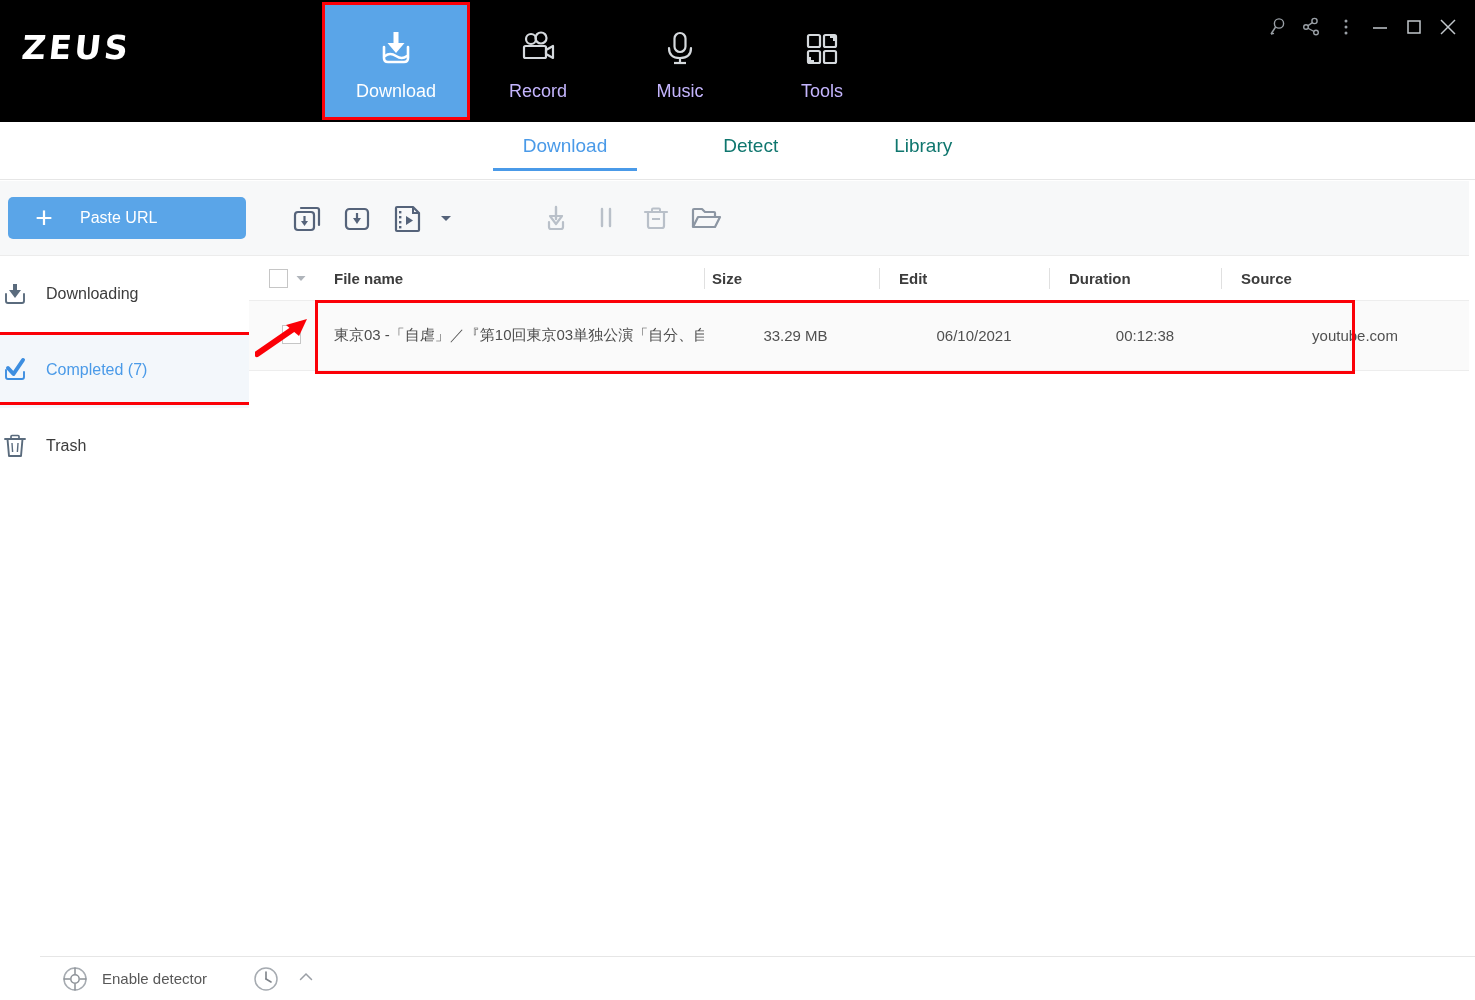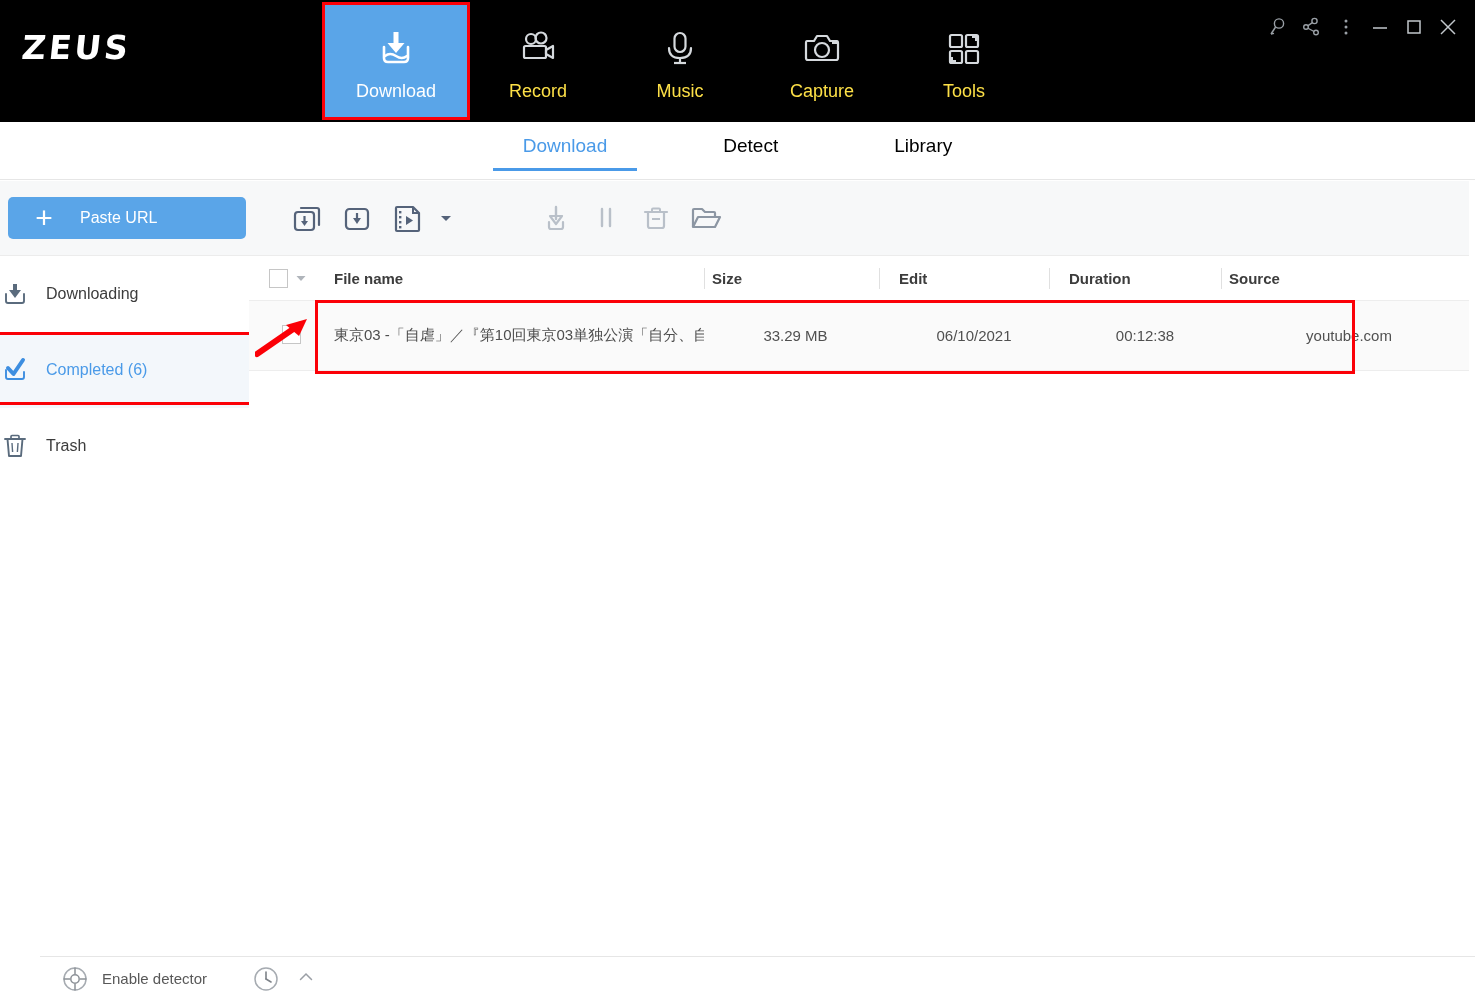--- a/index.html
+++ b/index.html
@@ -29,21 +29,21 @@
     position: absolute; left: 325px; top: 0;
     height: 122px;
     display: flex;
     align-items: flex-start;
   }
   .navitem {
     width: 142px; height: 112px;
     margin-top: 5px;
     display: flex; flex-direction: column;
     align-items: center; justify-content: center;
-    color: #fde047;
+    color: #c4b5fd;
     font-size: 18px;
     position: relative;
   }
   .navitem .nicon { height: 54px; display:flex; align-items:center; justify-content:center; }
   .navitem .nlabel { margin-top: 6px; }
   .navitem.active { background: #5aa5e8; color: #ffffff; }
   .navitem.active .hl {
     position: absolute; left: -3px; top: -3px;
     width: 148px; height: 118px;
     border: 3px solid #fb0007;
@@ -59,21 +59,21 @@
   
   .subtabs {
     position: absolute; top: 122px; left: 0;
     width: 1475px; height: 58px;
     background: #ffffff;
     border-bottom: 1px solid #e6e6e6;
     display: flex; justify-content: center; align-items: flex-start;
   }
   .subtab {
     font-size: 19px;
-    color: #000000;
+    color: #0f766e;
     padding: 13px 30px 14px 30px;
     position: relative;
     margin: 0 28px;
   }
   .subtab.active { color: #4a9ae8; }
   .subtab.active::after {
     content: ""; position: absolute; left: 0; right: 0; bottom: 0;
     height: 3px; background: #4a9ae8;
   }
 
@@ -142,21 +142,21 @@
   }
   .th { display:flex; align-items:center; height: 45px; position: relative; }
   .th.sep::before {
     content:""; position:absolute; left:0; top:12px; width:1px; height:21px; background:#e0e0e0;
   }
   .c-check { width: 65px; padding-left: 20px; }
   .c-name  { width: 390px; padding-left: 20px; }
   .c-size  { width: 175px; padding-left: 8px; }
   .c-date  { width: 170px; padding-left: 20px; }
   .c-dur   { width: 172px; padding-left: 20px; }
-  .c-src   { width: 248px; padding-left: 8px; }
+  .c-src   { width: 248px; padding-left: 20px; }
 
   .rowwrap { position: relative; }
   .trow {
     height: 70px; display:flex; align-items:center;
     font-size: 15px; color: #505050;
     background: #fafafa;
     border-bottom: 1px solid #ededed;
   }
   .trow .c-name { color: #4d4d4d; white-space: nowrap; overflow: hidden; }
   .rowhl {
@@ -228,30 +228,20 @@
           <rect x="17.5" y="8" width="11" height="19" rx="5.5" stroke="#d5d9dd" stroke-width="2.2" fill="none"></rect>
           <path d="M12 23 Q12 33 23 33 Q34 33 34 23" stroke="#d5d9dd" stroke-width="2.2" fill="none" stroke-linecap="round"></path>
           <line x1="23" y1="33" x2="23" y2="38" stroke="#d5d9dd" stroke-width="2.2"></line>
           <line x1="17" y1="38" x2="29" y2="38" stroke="#d5d9dd" stroke-width="2.2"></line>
         </svg>
       </span>
       <span class="nlabel">Music</span>
     </div>
 
 
-    <div class="navitem">
-      <span class="nicon">
-        <svg width="46" height="46" viewBox="0 0 46 46">
-          <path d="M8 16 H15 L18 11 H28 L31 16 H38 Q39 16 39 18 V33 Q39 35 37 35 H9 Q7 35 7 33 V18 Q7 16 8 16 Z" stroke="#d5d9dd" stroke-width="2.2" fill="none" stroke-linejoin="round"></path>
-          <circle cx="23" cy="25" r="7" stroke="#d5d9dd" stroke-width="2.2" fill="none"></circle>
-          <rect x="33" y="16" width="5" height="3" fill="#d5d9dd"></rect>
-        </svg>
-      </span>
-      <span class="nlabel">Capture</span>
-    </div>
 
     <div class="navitem">
       <span class="nicon">
         <svg width="46" height="46" viewBox="0 0 46 46">
           <rect x="9" y="10" width="12" height="12" rx="1.5" stroke="#d5d9dd" stroke-width="2.2" fill="none"></rect>
           <rect x="25" y="10" width="12" height="12" rx="1.5" stroke="#d5d9dd" stroke-width="2.2" fill="none"></rect>
           <rect x="9" y="26" width="12" height="12" rx="1.5" stroke="#d5d9dd" stroke-width="2.2" fill="none"></rect>
           <rect x="25" y="26" width="12" height="12" rx="1.5" stroke="#d5d9dd" stroke-width="2.2" fill="none"></rect>
           <path d="M31 12 L35 12 L35 16" stroke="#d5d9dd" stroke-width="2" fill="none"></path>
           <path d="M15 36 L11 36 L11 32" stroke="#d5d9dd" stroke-width="2" fill="none"></path>
@@ -338,21 +328,21 @@
   </div>
 
   <div class="sideitem active">
     <div class="hl"></div>
     <span class="sicon">
       <svg width="30" height="30" viewBox="0 0 30 30">
         <path d="M8 13 L13.5 19 L23 5" stroke="#3d8ee0" stroke-width="4" fill="none" stroke-linecap="round" stroke-linejoin="round"></path>
         <path d="M6 15 V22 Q6 24 8 24 H22 Q24 24 24 22 V17" stroke="#3d8ee0" stroke-width="1.9" fill="none" stroke-linecap="round"></path>
       </svg>
     </span>
-    <span>Completed (6)</span>
+    <span>Completed (7)</span>
   </div>
 
   <div class="sideitem">
     <span class="sicon">
       <svg width="30" height="30" viewBox="0 0 30 30">
         <line x1="5" y1="8" x2="25" y2="8" stroke="#5a6b7d" stroke-width="1.9" stroke-linecap="round"></line>
         <path d="M11 8 V5.5 Q11 4.5 12 4.5 H18 Q19 4.5 19 5.5 V8" stroke="#5a6b7d" stroke-width="1.7" fill="none"></path>
         <path d="M7.5 8 L9 25 H21 L22.5 8" stroke="#5a6b7d" stroke-width="1.9" fill="none" stroke-linejoin="round"></path>
         <line x1="12" y1="12" x2="12.6" y2="21" stroke="#5a6b7d" stroke-width="1.4"></line>
         <line x1="18" y1="12" x2="17.4" y2="21" stroke="#5a6b7d" stroke-width="1.4"></line>

